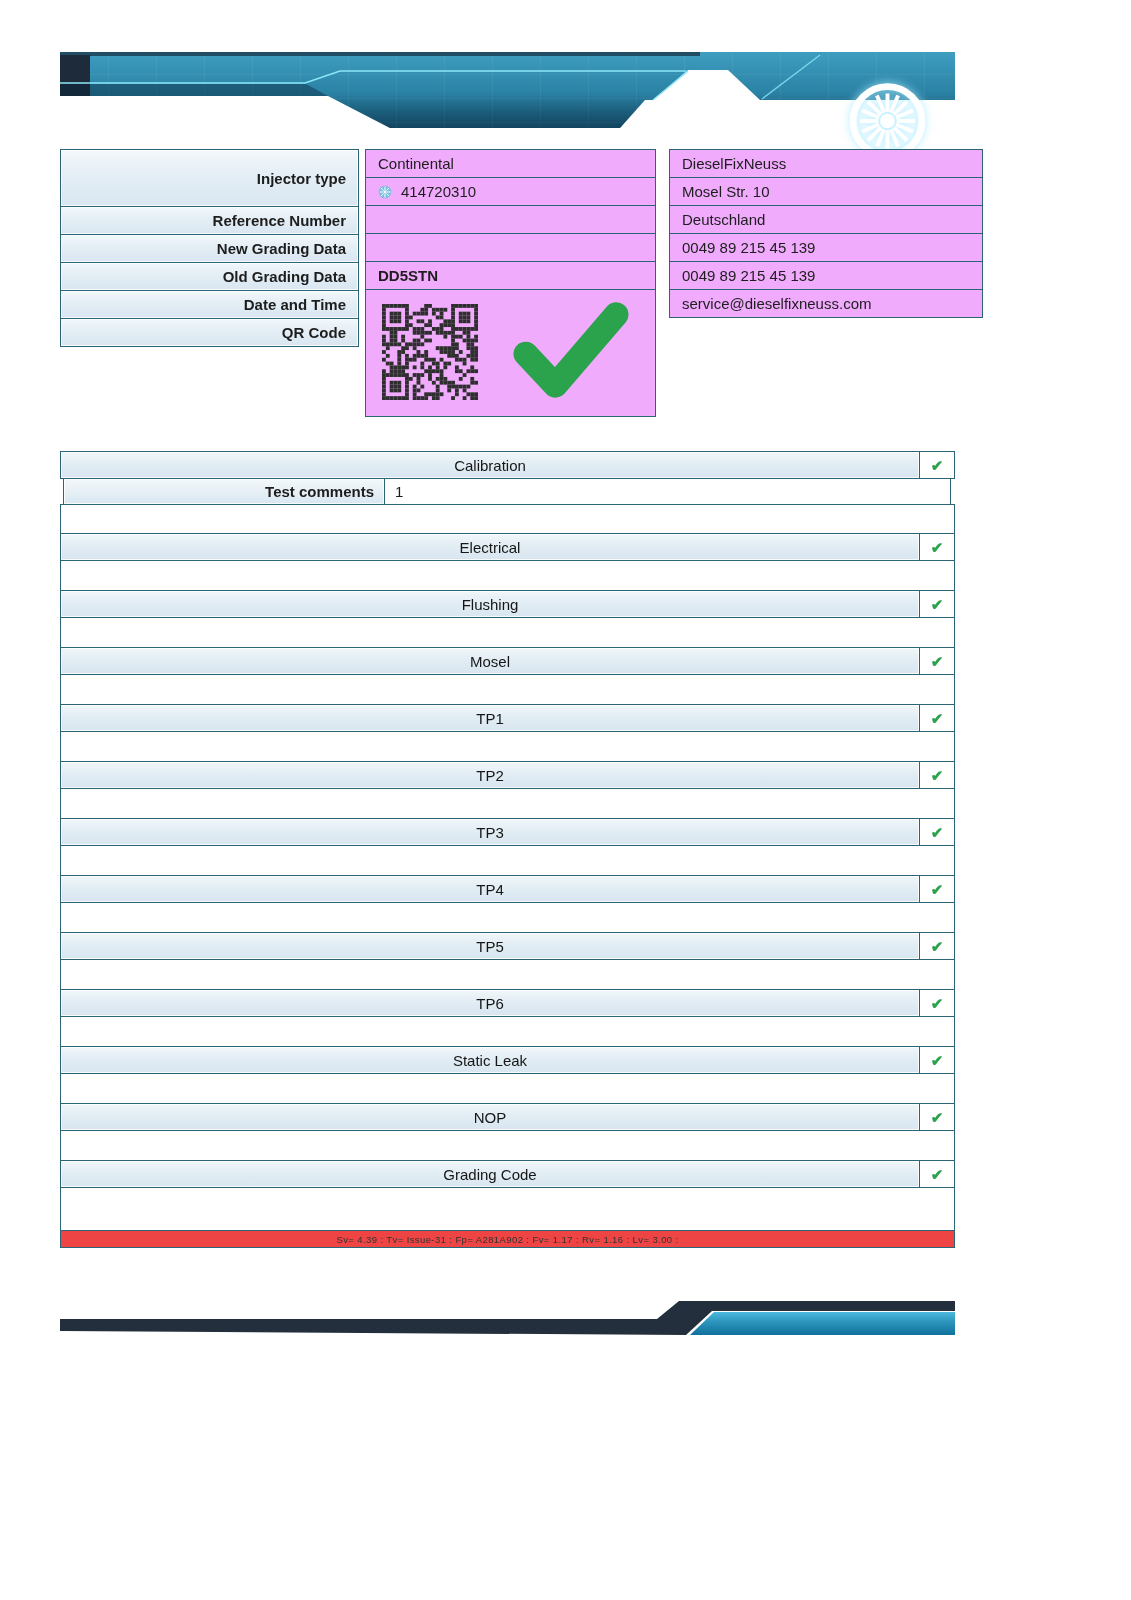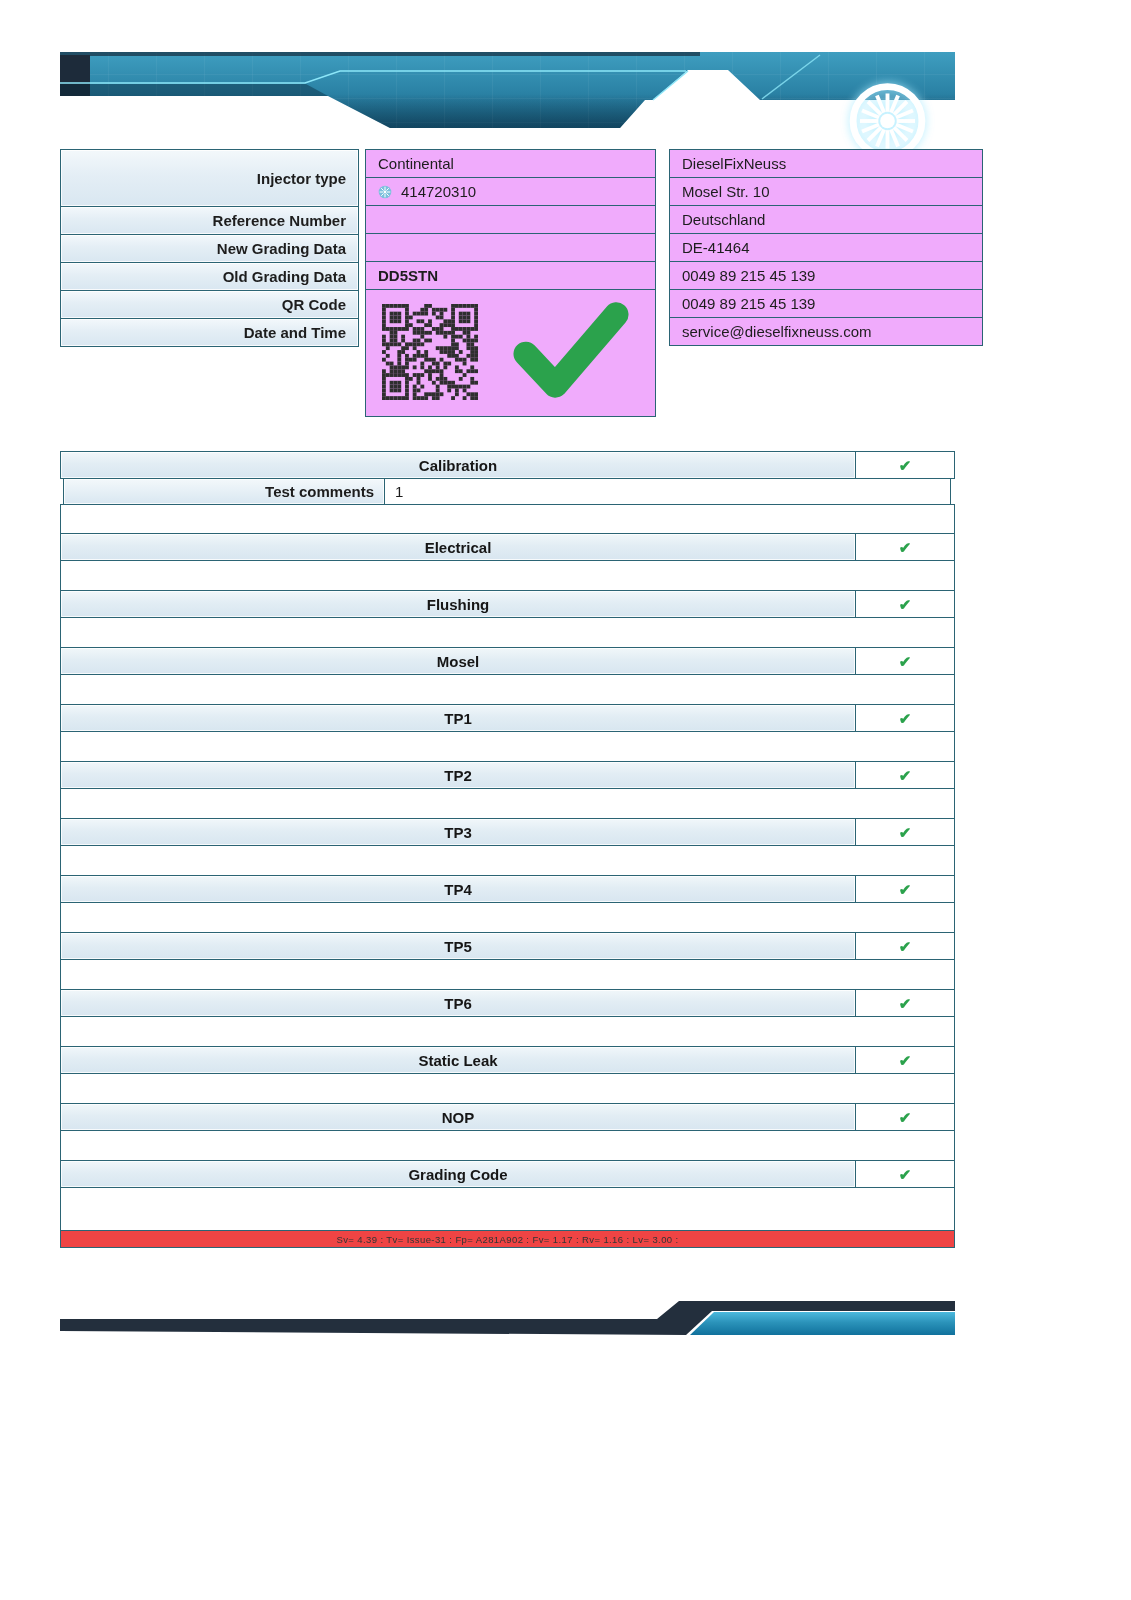--- a/index.html
+++ b/index.html
@@ -37,25 +37,25 @@
   .qr-img { position:absolute; left:16px; top:14px; width:96px; height:96px; }
   .qr-img svg { width:96px; height:96px; display:block; }
   .bigcheck { position:absolute; left:146px; top:8px; width:118px; height:104px; }
   .part-icon { margin-right:9px; flex:0 0 auto; }
   .bold { font-weight:bold; }
 
   
   .tests { left:60px; top:452px; width:895px; }
   .srow { display:flex; margin-top:-1px; }
   .shead {
-    width:796px; height:28px; border:1px solid #2b6474;
+    width:860px; height:28px; border:1px solid #2b6474;
     background:linear-gradient(180deg,#f1f7fa 0%,#e2edf4 45%,#d8e6f0 100%);
     box-shadow:inset 0 0 0 1px rgba(255,255,255,.8);
     display:flex; align-items:center; justify-content:center;
-    font-weight:bold; font-size:15px; color:#161616;
+    font-weight:normal; font-size:15px; color:#161616;
   }
   .scheck {
     flex:1; margin-left:-1px; border:1px solid #2b6474; background:#fff;
     display:flex; align-items:center; justify-content:center;
   }
   .glyph-check { color:#2ba24c; font-size:15px; font-weight:bold; line-height:1; }
   .spacer { height:31px; border:1px solid #2b6474; margin-top:-1px; background:#fff; }
   .spacer.tall { height:45px; }
   .spacer.s30 { height:30px; }
   .comments { margin-left:3px; width:888px;border-radius:9px; }
@@ -135,22 +135,22 @@
 
   </div>
 </div>
 
 <div class="abs itable">
   <div class="col-l">
     <div class="cell lblcell h58">Injector type</div>
     <div class="cell lblcell">Reference Number</div>
     <div class="cell lblcell">New Grading Data</div>
     <div class="cell lblcell">Old Grading Data</div>
+    <div class="cell lblcell">Date and Time</div>
     <div class="cell lblcell">QR Code</div>
-    <div class="cell lblcell">Date and Time</div>
   </div>
 
   <div class="col-m">
     <div class="cell">Continental</div>
     <div class="cell">
       <svg class="part-icon" width="14" height="14" viewBox="-7 -7 14 14">
         <circle r="6.3" fill="#7cc0dd"></circle>
         <g stroke="#ffffff" stroke-width="1">
           <line x1="0" y1="-2" x2="0" y2="-5.3"></line>
             <line x1="0" y1="2" x2="0" y2="5.3"></line>
@@ -507,21 +507,20 @@
       <svg class="bigcheck" viewBox="0 0 120 104">
         <path d="M14,56 L44,88 L106,16" fill="none" stroke="#2ba24c" stroke-width="25" stroke-linecap="round" stroke-linejoin="round"></path>
       </svg>
     </div>
   </div>
 
   <div class="col-r">
     <div class="cell">DieselFixNeuss</div>
     <div class="cell">Mosel Str. 10</div>
     <div class="cell">Deutschland</div>
-    <div class="cell">DE-41464</div>
     <div class="cell">0049 89 215 45 139</div>
     <div class="cell">0049 89 215 45 139</div>
     <div class="cell">service@dieselfixneuss.com</div>
   </div>
 </div>
 
 <div class="abs tests">
   <div class="srow">
     <div class="shead">Calibration</div>
     <div class="scheck">

